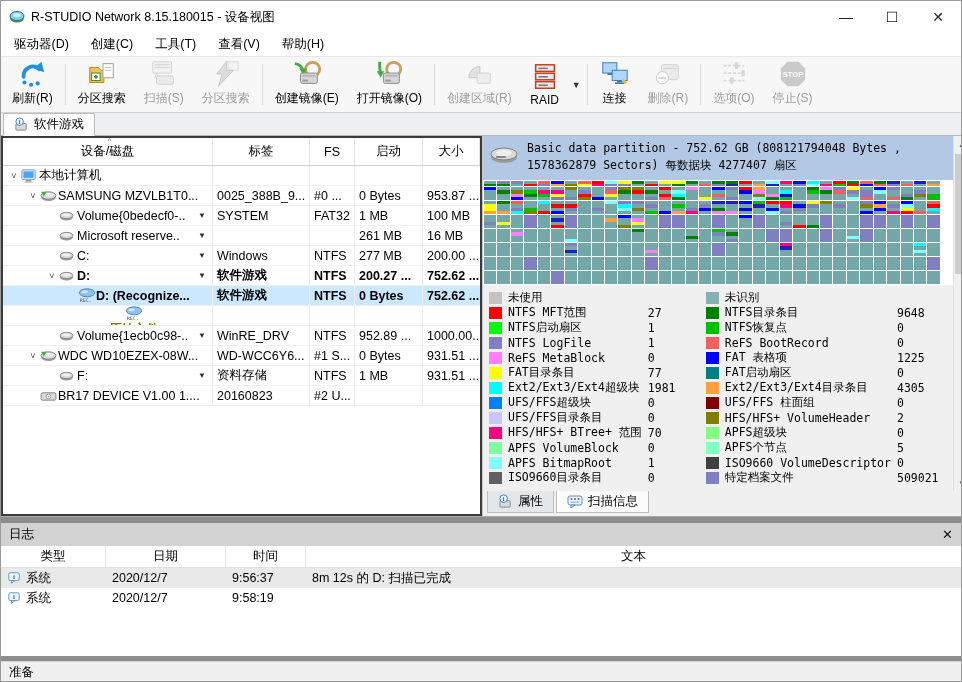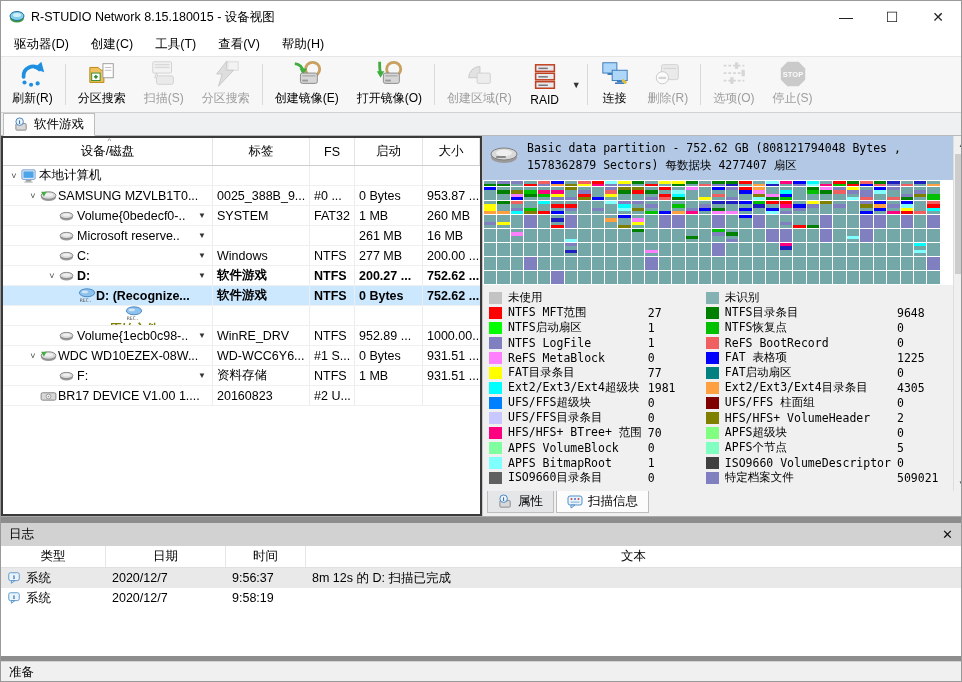--- a/index.html
+++ b/index.html
@@ -384,21 +384,21 @@
                 <ellipse cx="8" cy="6" rx="7" ry="3.4" fill="#d9d9d9" stroke="#808080"></ellipse>
                 <ellipse cx="8" cy="5.4" rx="4.2" ry="1.6" fill="#efefef"></ellipse>
               </svg>
             </span>
             <span>Volume{0bedecf0-..</span>
             <span class="ddv">▼</span>
           </div>
           <div class="tc c-label">SYSTEM</div>
           <div class="tc c-fs">FAT32</div>
           <div class="tc c-start">1 MB</div>
-          <div class="tc c-size">260 MB</div>
+          <div class="tc c-size">100 MB</div>
         </div>
         <div class="tree-row">
           <div class="tc c-name" style="padding-left: 42px;">
             <span class="chev"></span>
             <span class="ticon16">
               <svg width="15" height="11" viewBox="0 0 16 12">
                 <ellipse cx="8" cy="8" rx="7" ry="3.4" fill="#9a9a9a"></ellipse>
                 <ellipse cx="8" cy="6" rx="7" ry="3.4" fill="#d9d9d9" stroke="#808080"></ellipse>
                 <ellipse cx="8" cy="5.4" rx="4.2" ry="1.6" fill="#efefef"></ellipse>
               </svg>

